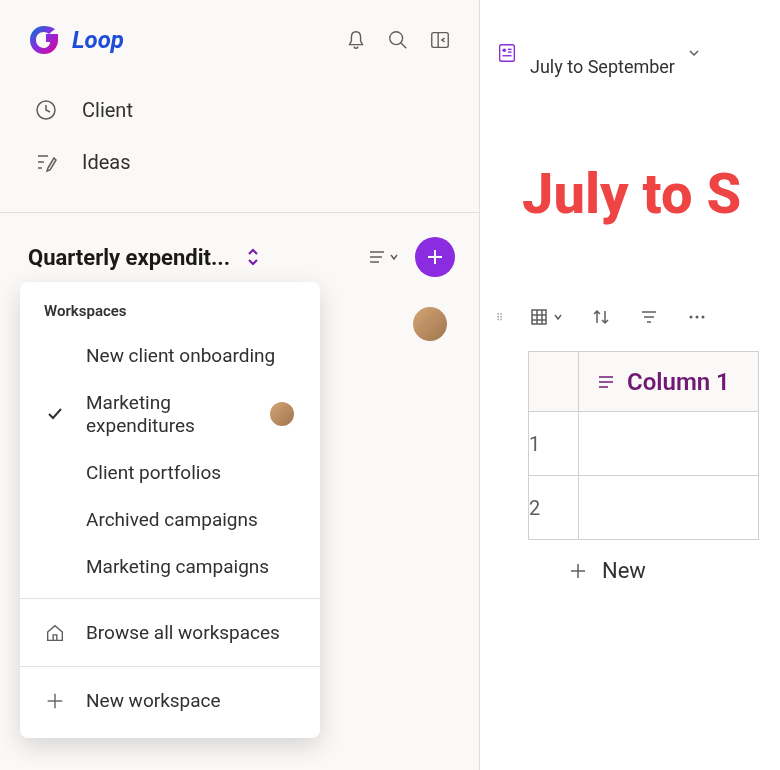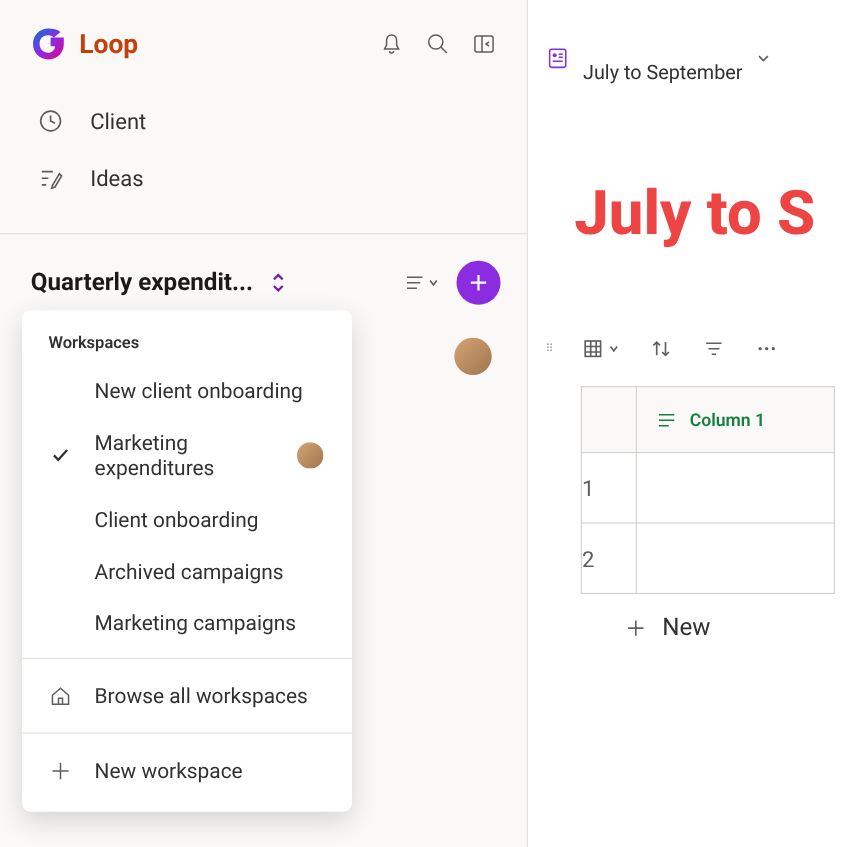--- a/index.html
+++ b/index.html
@@ -33,21 +33,22 @@
       align-items: center;
       gap: 12px;
     }
     .logo-icon {
       width: 32px;
       height: 32px;
     }
     .logo-text {
       font-size: 24px;
       font-weight: 700;
-      color: #c2410c;
+      color: #1d4ed8;
+      font-style: italic;
     }
     .header-icons {
       display: flex;
       gap: 20px;
       align-items: center;
     }
     .header-icon {
       width: 22px;
       height: 22px;
       cursor: pointer;
@@ -260,22 +261,22 @@
       margin-left: 32px;
       border-collapse: collapse;
     }
     .data-table th, .data-table td {
       border: 1px solid #d2d0ce;
       text-align: left;
     }
     .data-table th {
       background: #faf9f8;
       font-weight: 600;
-      font-size: 16px;
-      color: #15803d;
+      font-size: 24px;
+      color: #701a75;
     }
     .row-num-header {
       width: 50px;
       height: 60px;
     }
     .col-header {
       padding: 14px 18px;
       min-width: 180px;
     }
     .col-header-content {
@@ -408,21 +409,21 @@
         <svg class="checkmark" width="18" height="18" viewBox="0 0 18 18" fill="none" stroke="currentColor" stroke-width="2">
           <path d="M3 9 L7 13 L15 4"></path>
         </svg>
       </span>
       <span class="dropdown-item-text">Marketing expenditures</span>
       <div class="avatar-small"></div>
     </div>
 
     <div class="dropdown-item">
       <span class="indent"></span>
-      <span class="dropdown-item-text">Client onboarding</span>
+      <span class="dropdown-item-text">Client portfolios</span>
     </div>
 
     <div class="dropdown-item">
       <span class="indent"></span>
       <span class="dropdown-item-text">Archived campaigns</span>
     </div>
 
     <div class="dropdown-item">
       <span class="indent"></span>
       <span class="dropdown-item-text">Marketing campaigns</span>

